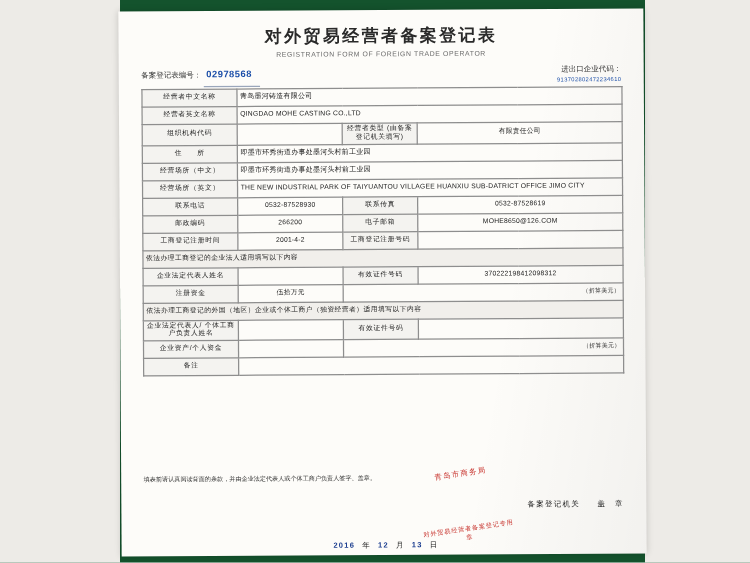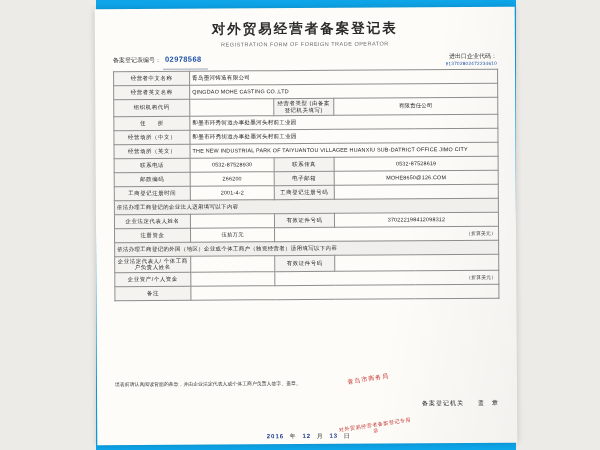--- a/index.html
+++ b/index.html
@@ -5,21 +5,21 @@
   html,body{margin:0;padding:0;}
   body{
     width:600px;height:450px;
     background:#f2f1ef;
     font-family:"Liberation Sans", sans-serif;
     overflow:hidden;
   }
   .photo{
     position:relative;
     width:600px;height:450px;
-    background:#0ea5e9;
+    background:#14532d;
   }
   
   .paper{
     position:absolute;
     left:96px;top:8px;
     width:420px;height:436px;
     background:#fdfcf9;
     box-shadow:0 0 6px rgba(0,0,0,.18);
     transform:rotate(-0.35deg);
   }

